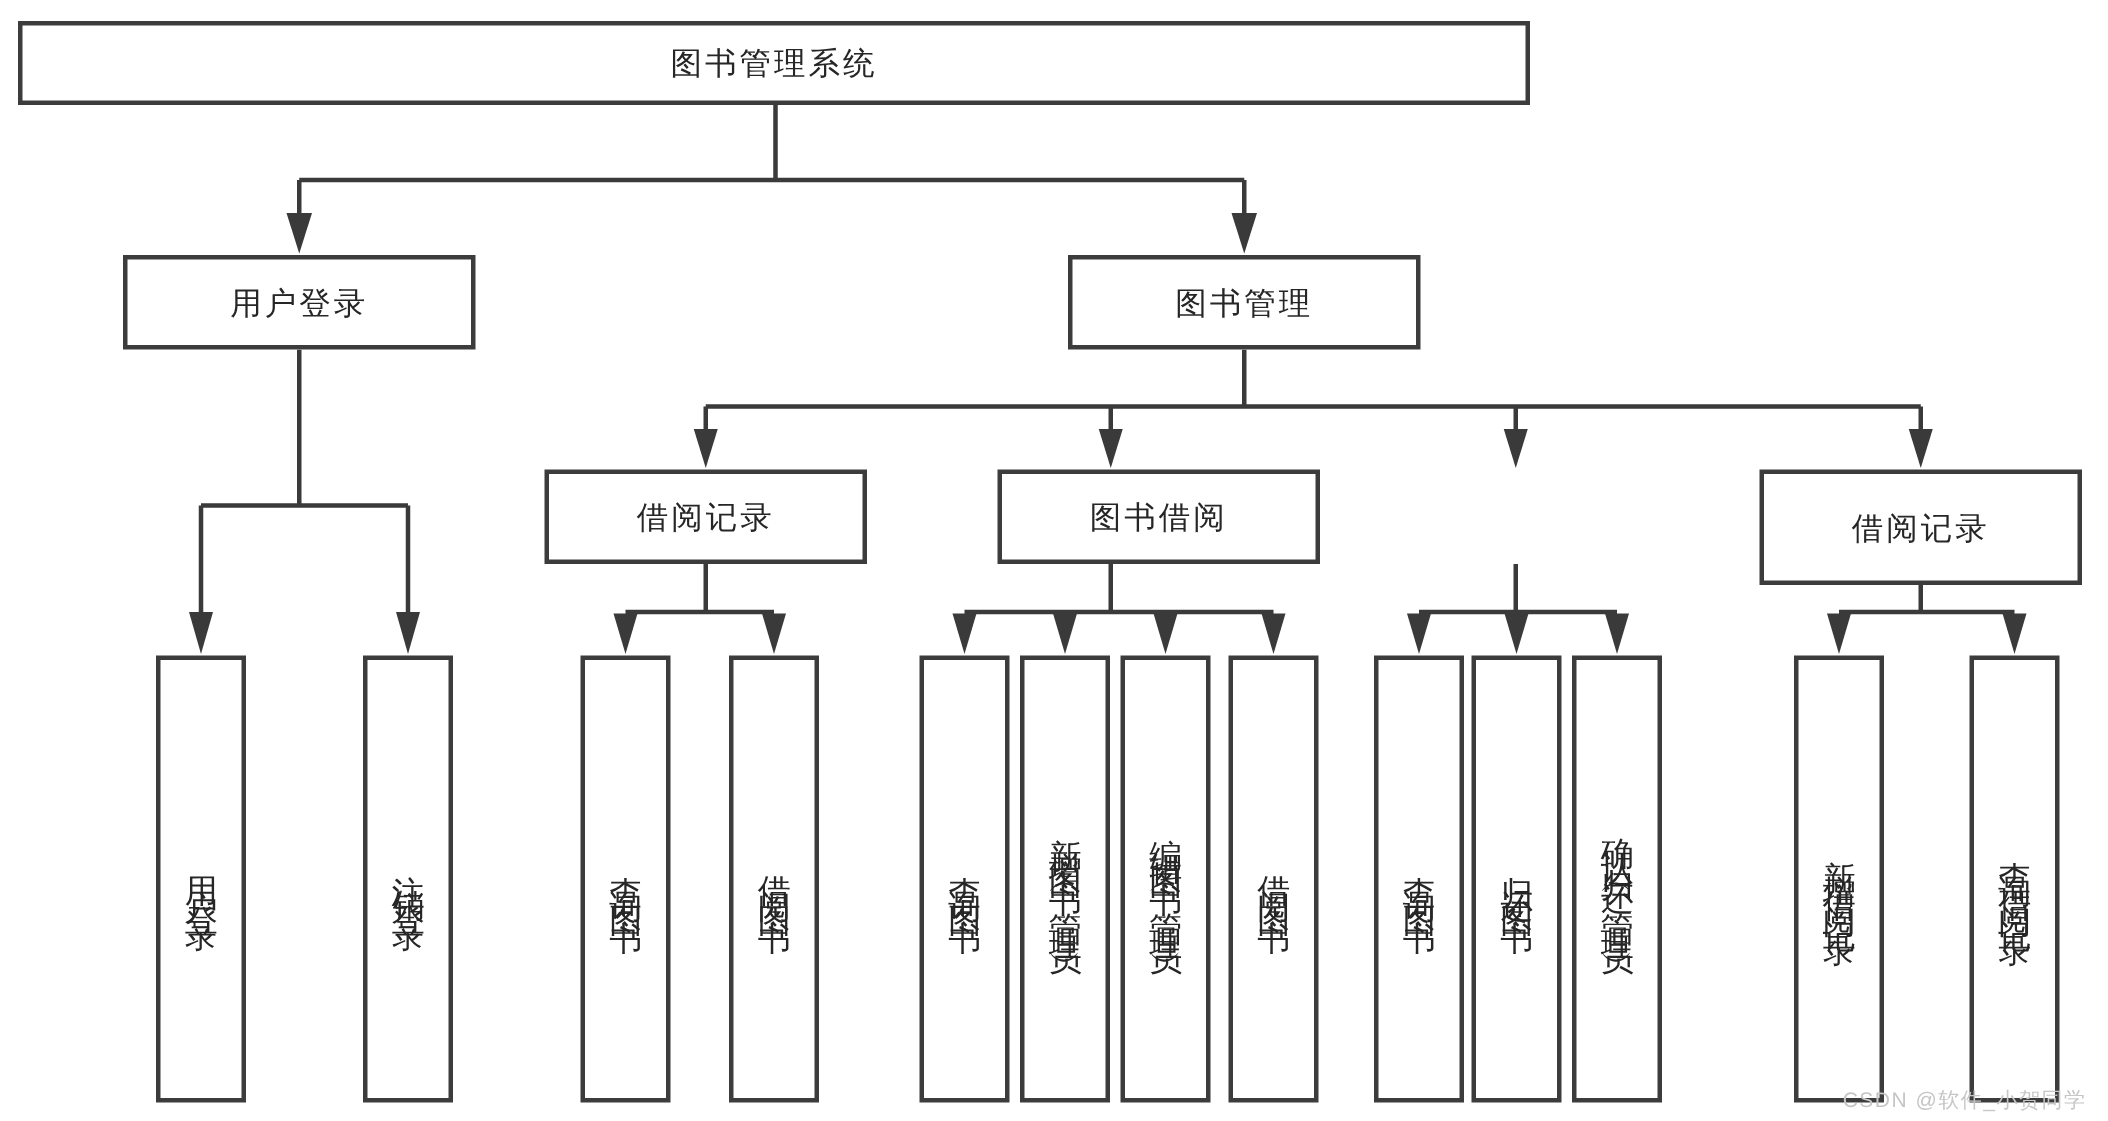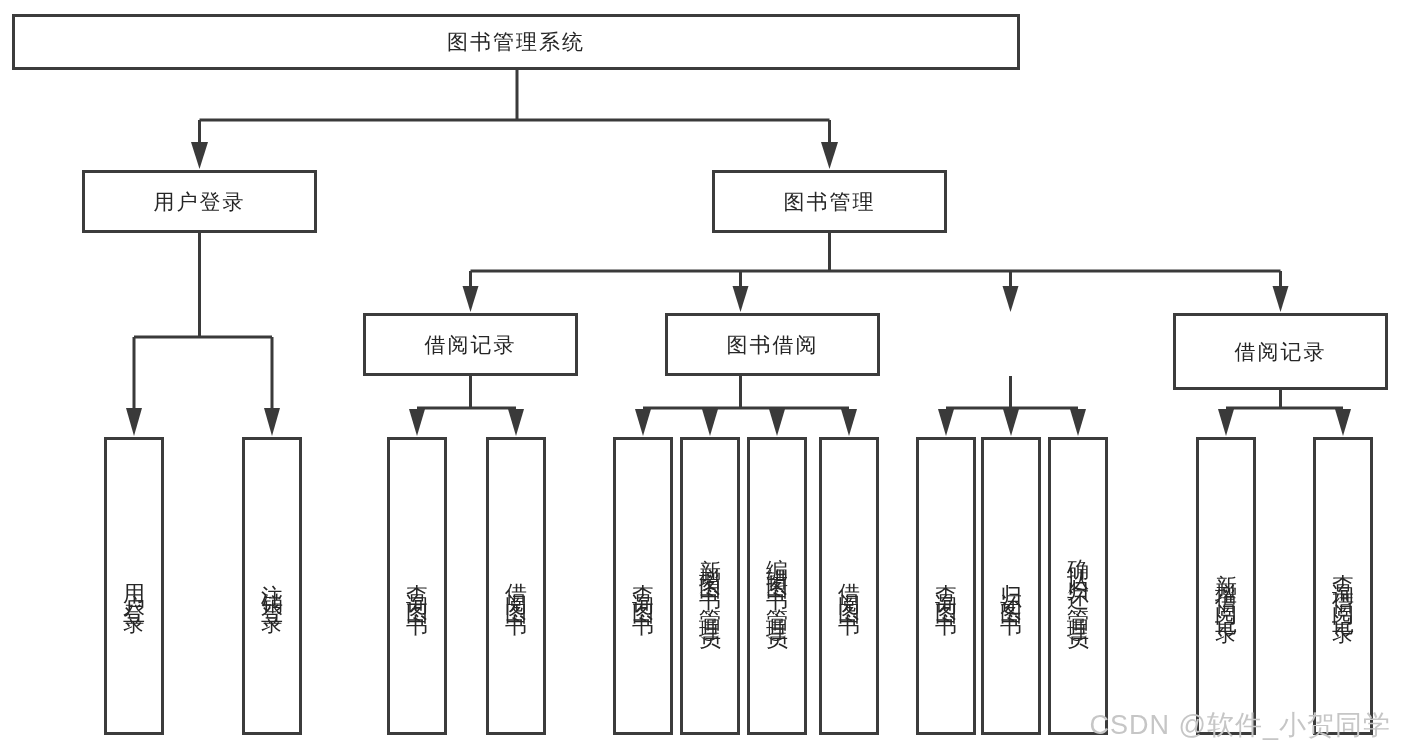--- a/index.html
+++ b/index.html
@@ -45,21 +45,21 @@
     text-orientation: mixed;
     font-size: 22px;
     letter-spacing: 10px;
     white-space: normal;
     line-height: 1.1;
   }
   #watermark {
     position: absolute;
     right: 14px;
     bottom: 4px;
-    font-size: 27px;
+    font-size: 14px;
     color: #c6c6c6;
     letter-spacing: 1px;
     z-index: 5;
   }
 </style>
 </head>
 <body>
 
 <div id="canvas">
 

